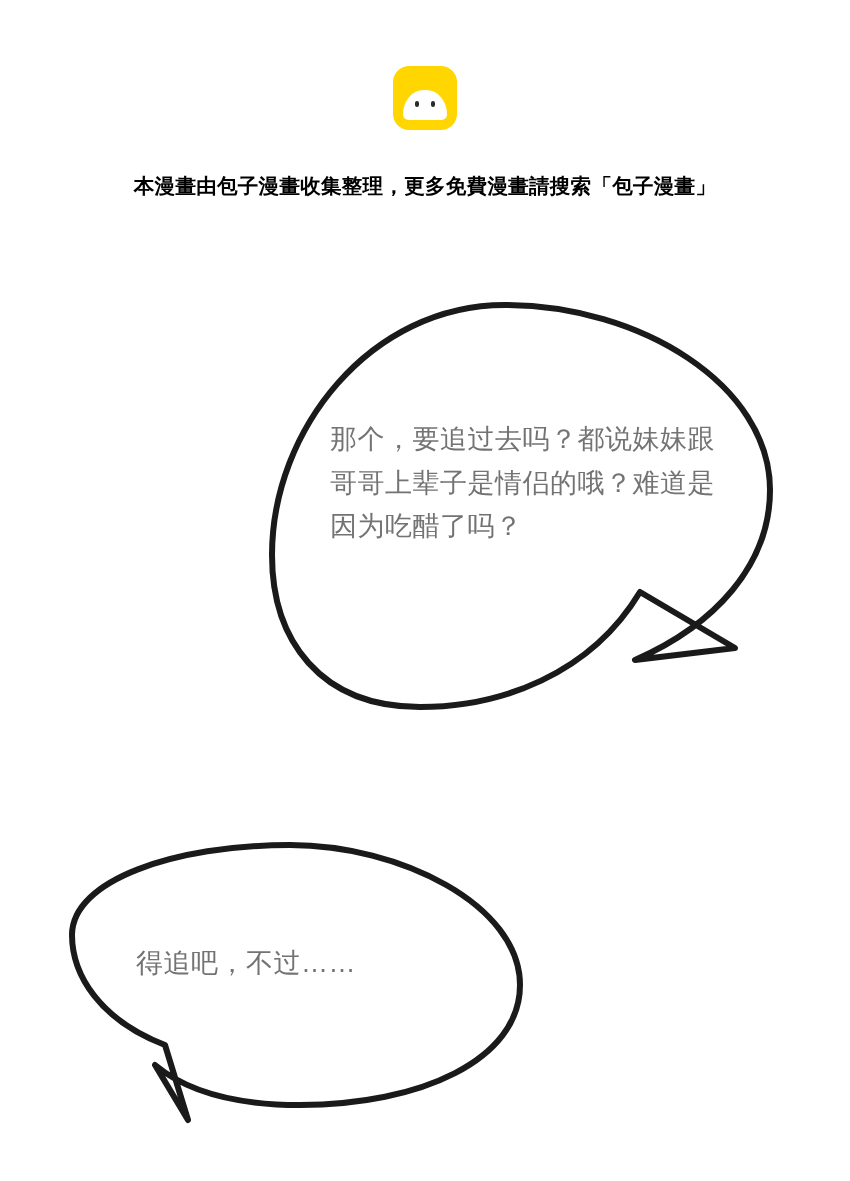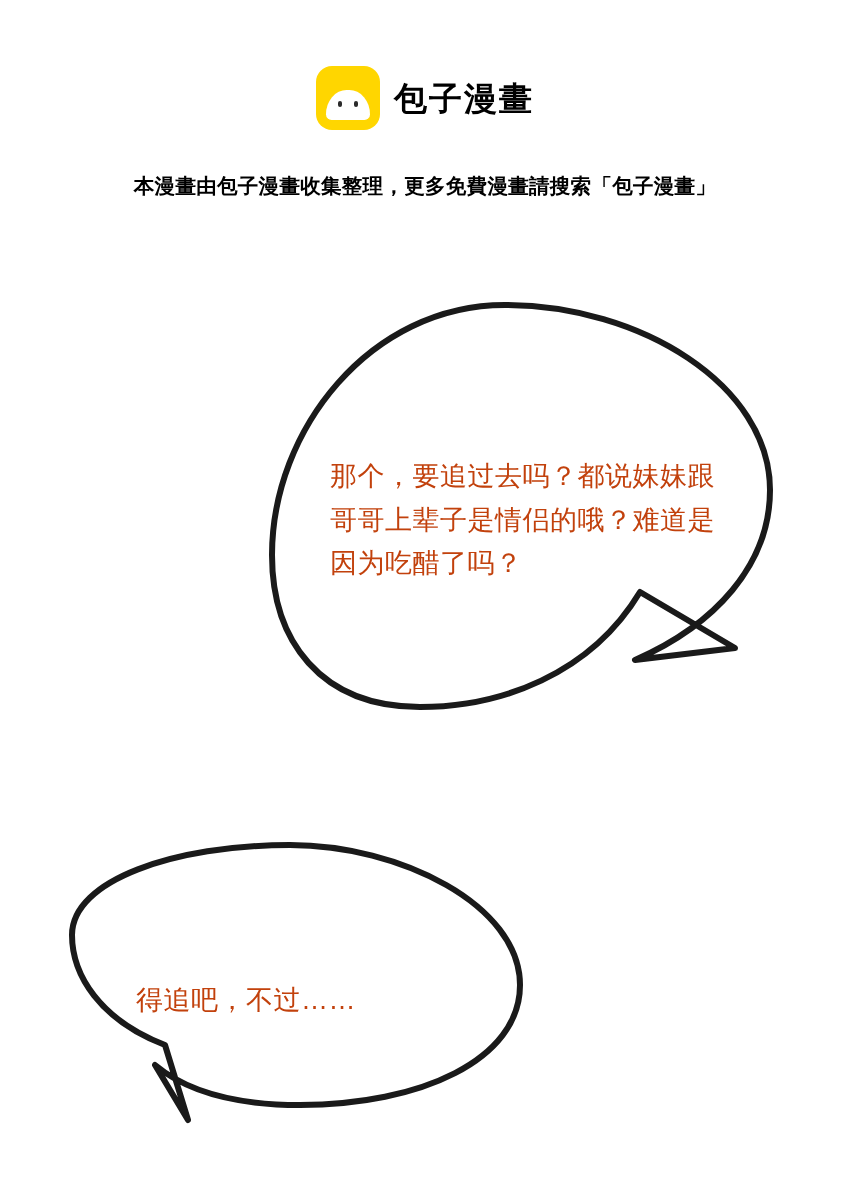--- a/index.html
+++ b/index.html
@@ -85,43 +85,41 @@
     left: 0;
     width: 850px;
     height: 1181px;
     pointer-events: none;
   }
   .balloon-text {
     position: absolute;
     font-size: 27px;
     line-height: 1.62;
     letter-spacing: 0.5px;
-    color: #c2410c;
+    color: #737373;
     white-space: pre-line;
-    margin-top: 37px;
   }
   #bubble1-text {
     left: 330px;
     top: 418px;
     width: 405px;
   }
   #bubble2-text {
     left: 136px;
     top: 942px;
     width: 330px;
   }
 </style>
 </head>
 <body>
 
 <div class="header">
   <div class="logo-mark">
     <div class="bun"></div>
   </div>
-  <div class="logo-text">包子漫畫</div>
 </div>
 
 <div class="promo">本漫畫由包子漫畫收集整理，更多免費漫畫請搜索「包子漫畫」</div>
 
 <svg class="comic" viewBox="0 0 850 1181" xmlns="http://www.w3.org/2000/svg">
 
   <path d="M 505 305
            C 640 305 770 385 770 490
            C 770 565 715 625 635 660
            L 735 648

